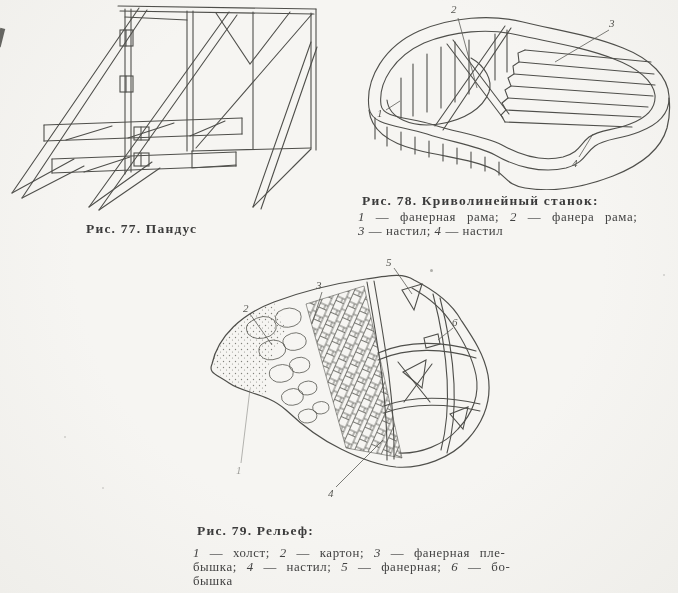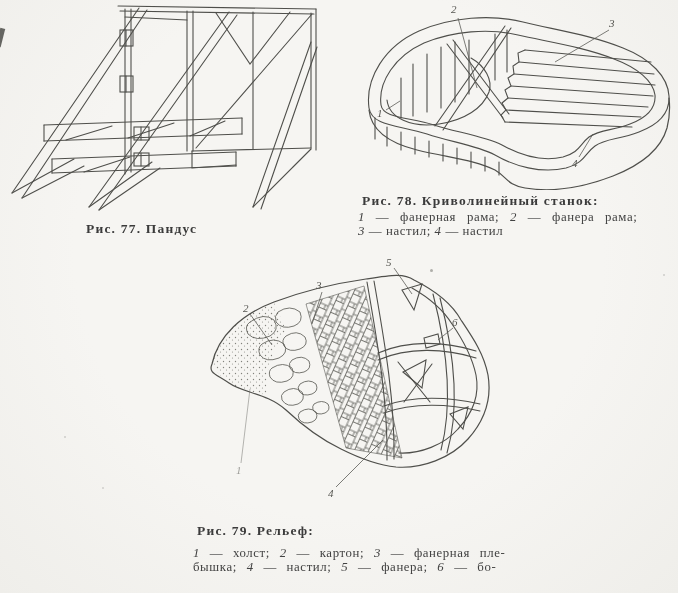--- a/index.html
+++ b/index.html
@@ -238,16 +238,17 @@
 
   <div class="caption" id="cap78">
     <div class="cap-title">Рис. 78. Криволинейный станок:</div>
     <div class="legend-line ws8"><span class="num">1</span><span> — фанерная рама; </span><span class="num">2</span><span> — фанера рама;</span></div>
     <div class="legend-line"><span class="num">3</span><span> — настил; </span><span class="num">4</span><span> — настил</span></div>
   </div>
 
   <div class="caption" id="cap79">
     <div class="cap-title">Рис. 79. Рельеф:</div>
     <div class="legend-line ws6"><span class="num">1</span><span> — холст; </span><span class="num">2</span><span> — картон; </span><span class="num">3</span><span> — фанерная пле-</span></div>
-    <div class="legend-line ws6"><span>бышка; </span><span class="num">4</span><span> — настил; </span><span class="num">5</span><span> — фанера; </span><span class="num">6</span><span> — бо-</span></div>
+    <div class="legend-line ws6"><span>бышка; </span><span class="num">4</span><span> — настил; </span><span class="num">5</span><span> — фанерная; </span><span class="num">6</span><span> — бо-</span></div>
+    <div class="legend-line"><span>бышка</span></div>
   </div>
 
 </div>
 
 </body></html>

